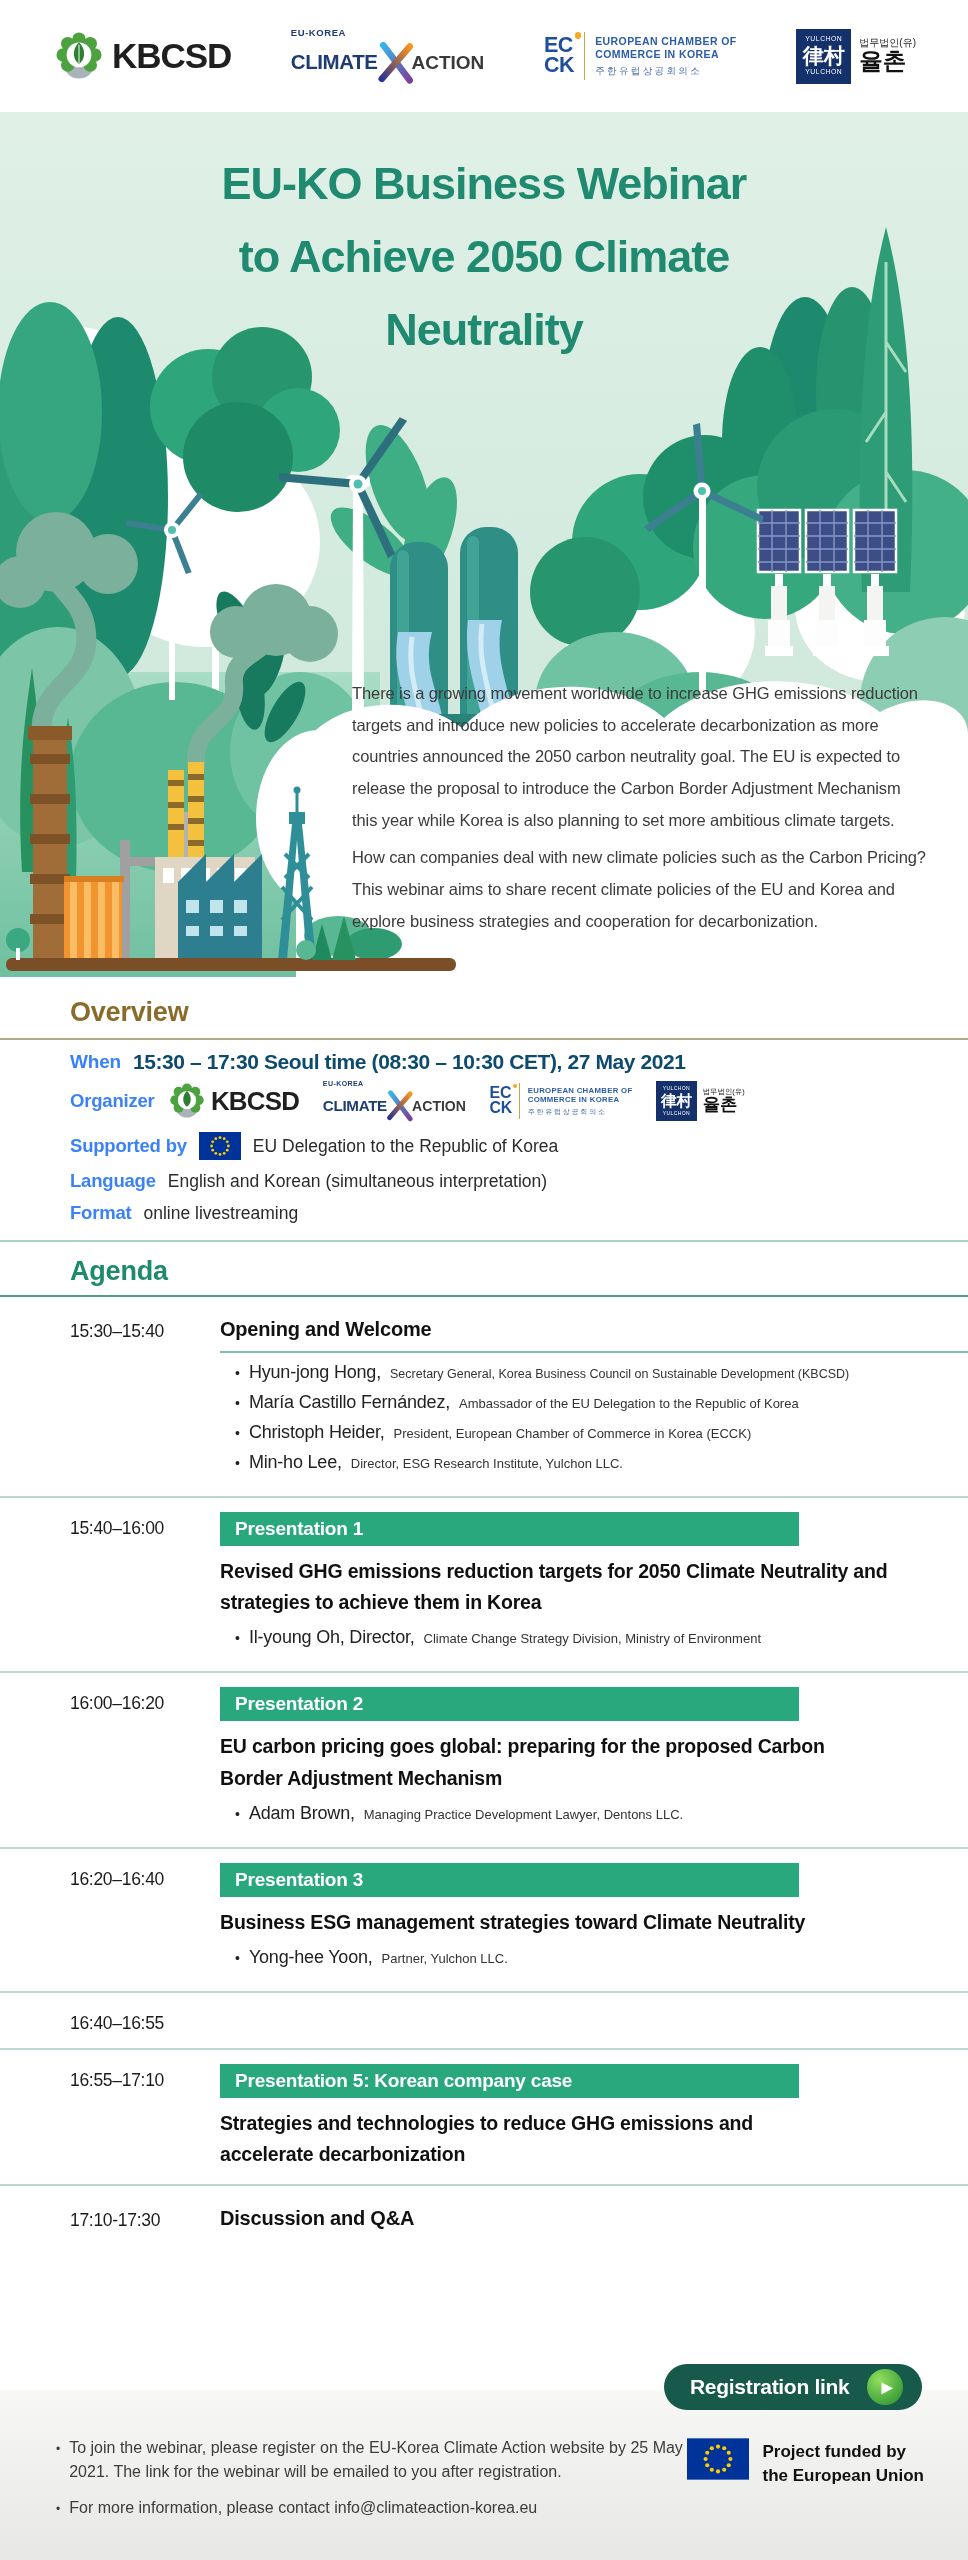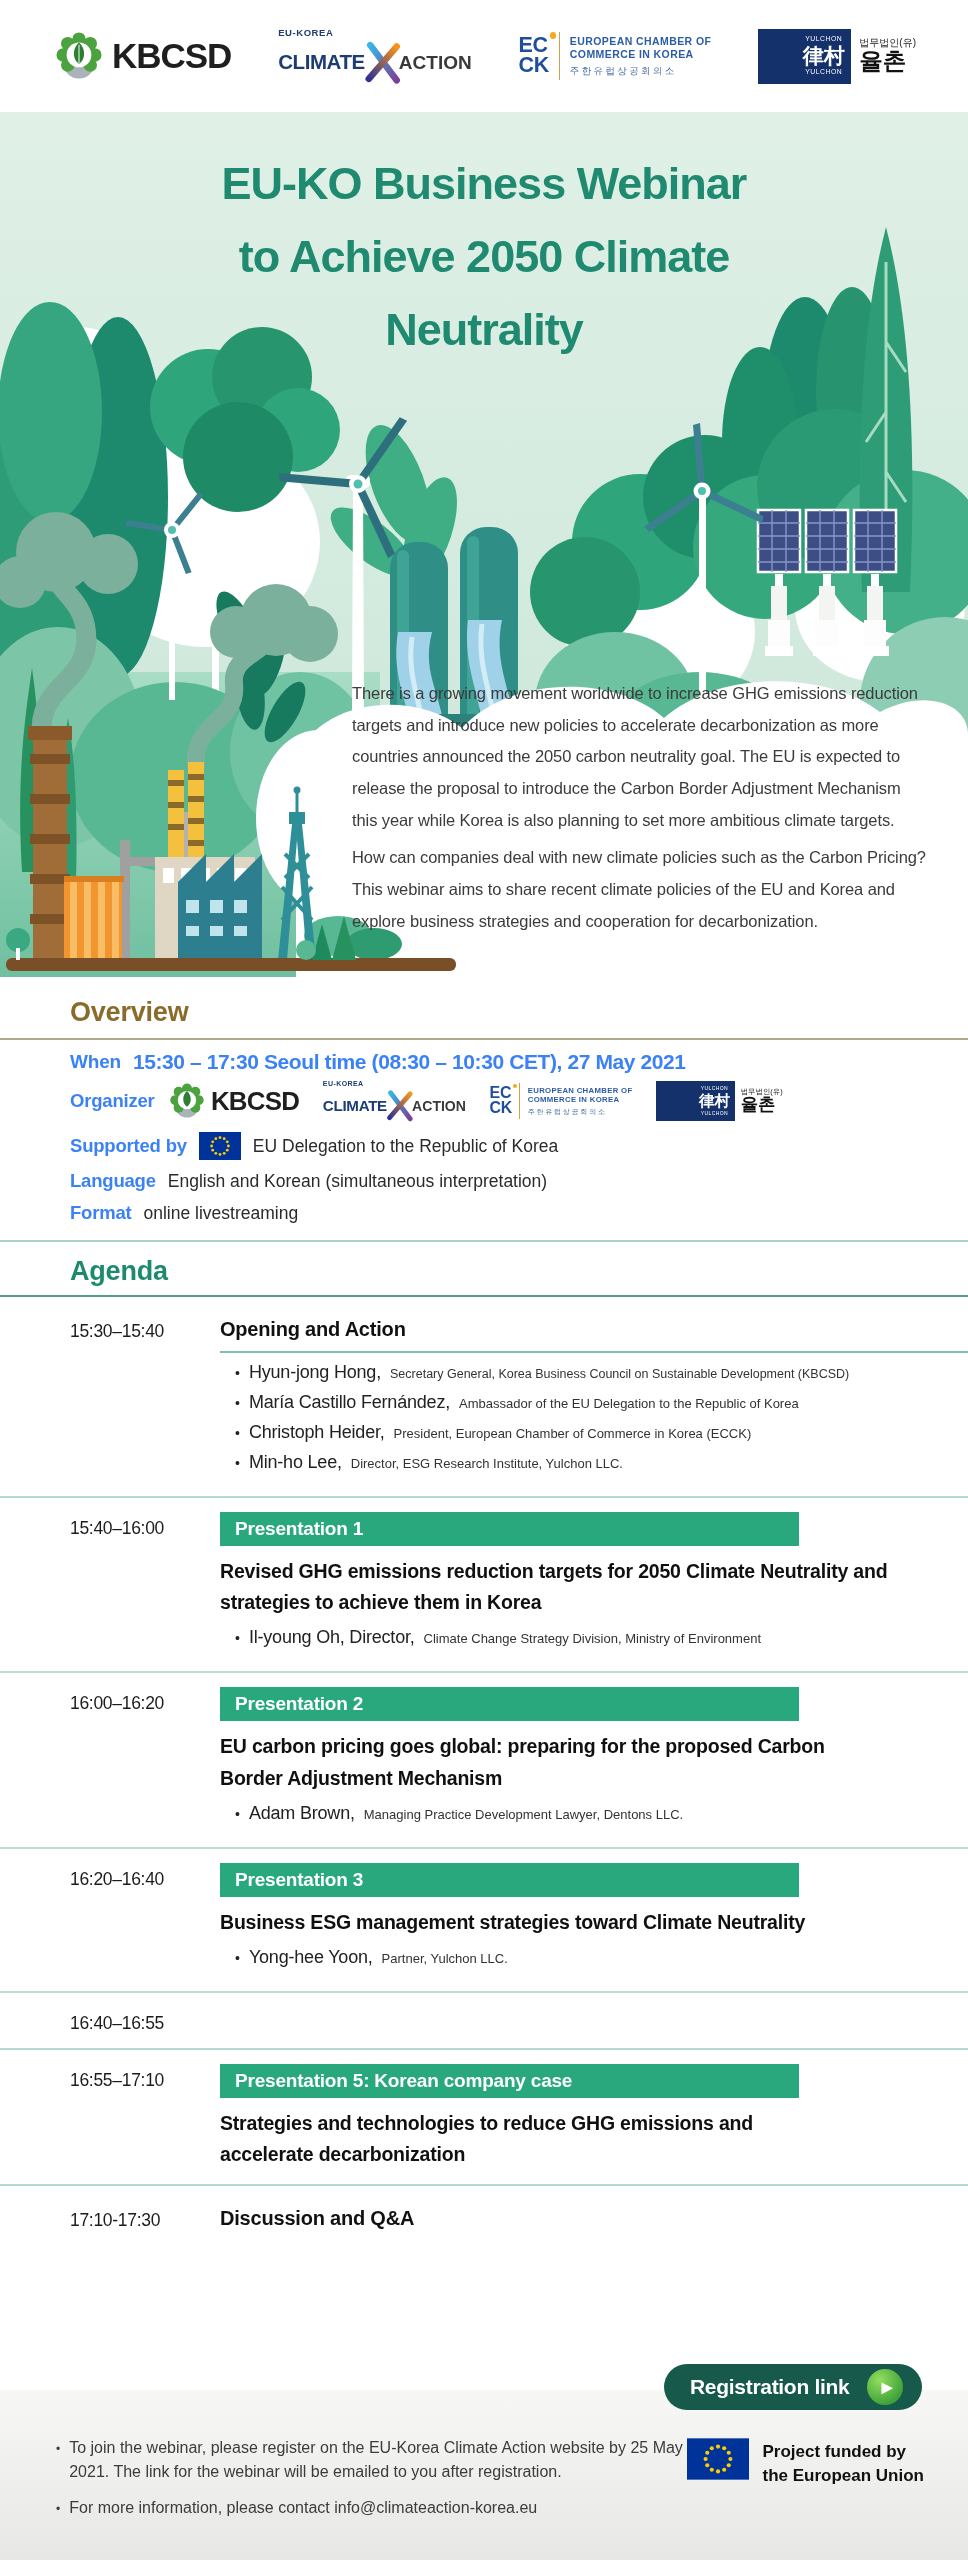--- a/index.html
+++ b/index.html
@@ -25,21 +25,21 @@
   .logo-ecck{display:flex;align-items:center;gap:1em;}
   .ecck-abbr{font-size:2.15em;font-weight:800;color:#1f4e9c;line-height:.92;position:relative;letter-spacing:-.02em;}
   .ecck-abbr .dot{position:absolute;top:-.18em;right:-.34em;width:.3em;height:.3em;border-radius:50%;background:#f7a823;}
   .ecck-div{width:1px;height:4.8em;background:#c8a44a;}
   .ecck-lines{line-height:1.25;}
   .ecck-en{font-size:1.05em;font-weight:bold;color:#2b5ca8;letter-spacing:.04em;}
   .ecck-kr{font-size:.95em;color:#4a6fa5;margin-top:.35em;letter-spacing:.25em;}
 
   .logo-yulchon{display:flex;align-items:center;gap:.8em;}
   .yul-box{width:5.5em;height:5.5em;background:#14316b;color:#fff;display:flex;flex-direction:column;
-    align-items:center;justify-content:center;line-height:1;padding-left:38px;}
+    align-items:center;justify-content:center;line-height:1;}
   .yul-box .yb-s{font-size:.68em;letter-spacing:.08em;}
   .yul-box .yb-h{font-size:2.1em;font-family:"Liberation Serif",serif;font-weight:bold;margin:.12em 0;}
   .yul-kor{line-height:1.05;}
   .yk-s{font-size:1em;color:#222;}
   .yk-b{font-size:2.35em;font-weight:bold;color:#111;font-family:"Liberation Serif",serif;}
 
   
   .hero{position:relative;height:865px;flex:0 0 auto;background:#d2e9dd;}
   .hero-art{position:absolute;inset:0;width:100%;height:100%;}
   .hero-title{position:absolute;top:36px;left:0;right:0;text-align:center;z-index:3;
@@ -51,21 +51,21 @@
   
   .sec-heading{font-size:27px;font-weight:bold;margin:20px 0 0 70px;letter-spacing:-.2px;}
   .overview-heading{color:#8a6c2a;}
   .agenda-heading{color:#1d8a6d;margin-top:14px;}
   .rule-gold{height:2px;background:#b1a988;margin-top:10px;}
   .rule-teal{height:2px;background:#4d9f85;margin-top:8px;}
   .divider-teal{height:2px;background:#abd2c9;margin-top:16px;}
 
   .ov-row{display:flex;align-items:center;gap:12px;padding-left:70px;margin-top:10px;}
   .ov-label{color:#3b82f6;font-weight:bold;font-size:18.5px;letter-spacing:-.2px;white-space:nowrap;}
-  .ov-when-value{font-weight:bold;font-size:21px;color:#3b82f6;letter-spacing:-.4px;}
+  .ov-when-value{font-weight:bold;font-size:21px;color:#0c4a6e;letter-spacing:-.4px;}
   .ov-value{font-size:17.5px;color:#2b2b2b;}
   .ov-organizer{margin-top:6px;}
   .eu-flag{display:block;}
 
   
   .agenda-row{display:grid;grid-template-columns:150px 1fr;padding:14px 0 14px 70px;}
   .agenda-row.first{padding-top:18px;}
   .agenda-time{font-size:17.5px;color:#1c1c1c;letter-spacing:-.3px;padding-top:6px;white-space:nowrap;}
   .agenda-header{font-size:20px;font-weight:bold;color:#111;letter-spacing:-.2px;padding-top:3px;}
   .header-rule{height:2px;background:#7fc0ae;margin-top:10px;}
@@ -505,21 +505,21 @@
 
   <div class="divider-teal"></div>
 
   <section class="agenda">
     <h2 class="sec-heading agenda-heading">Agenda</h2>
     <div class="rule-teal"></div>
 
     <div class="agenda-row first">
       <div class="agenda-time">15:30–15:40</div>
       <div>
-        <div class="agenda-header">Opening and Action</div>
+        <div class="agenda-header">Opening and Welcome</div>
         <div class="header-rule"></div>
         <ul class="speakers">
           <li>
               <span class="sp-name">Hyun-jong Hong,</span>
               <span class="sp-role" style="font-size:12.5px">Secretary General, Korea Business Council on Sustainable Development (KBCSD)</span>
             </li>
           <li>
               <span class="sp-name">María Castillo Fernández,</span>
               <span class="sp-role">Ambassador of the EU Delegation to the Republic of Korea</span>
             </li>

